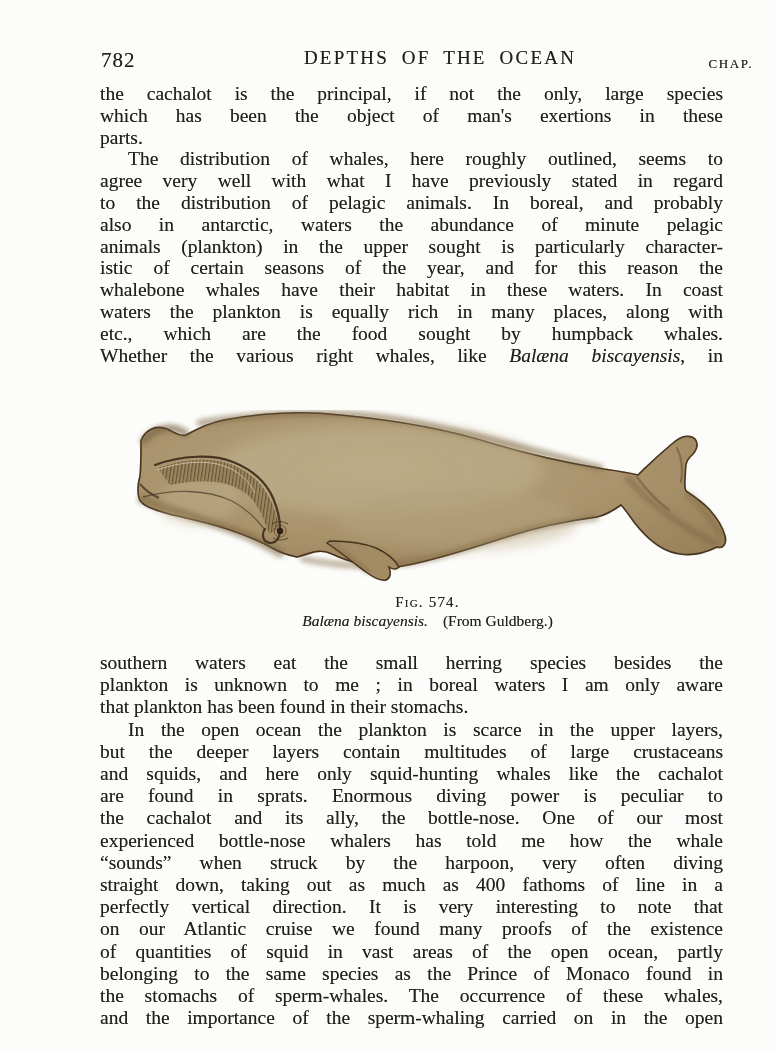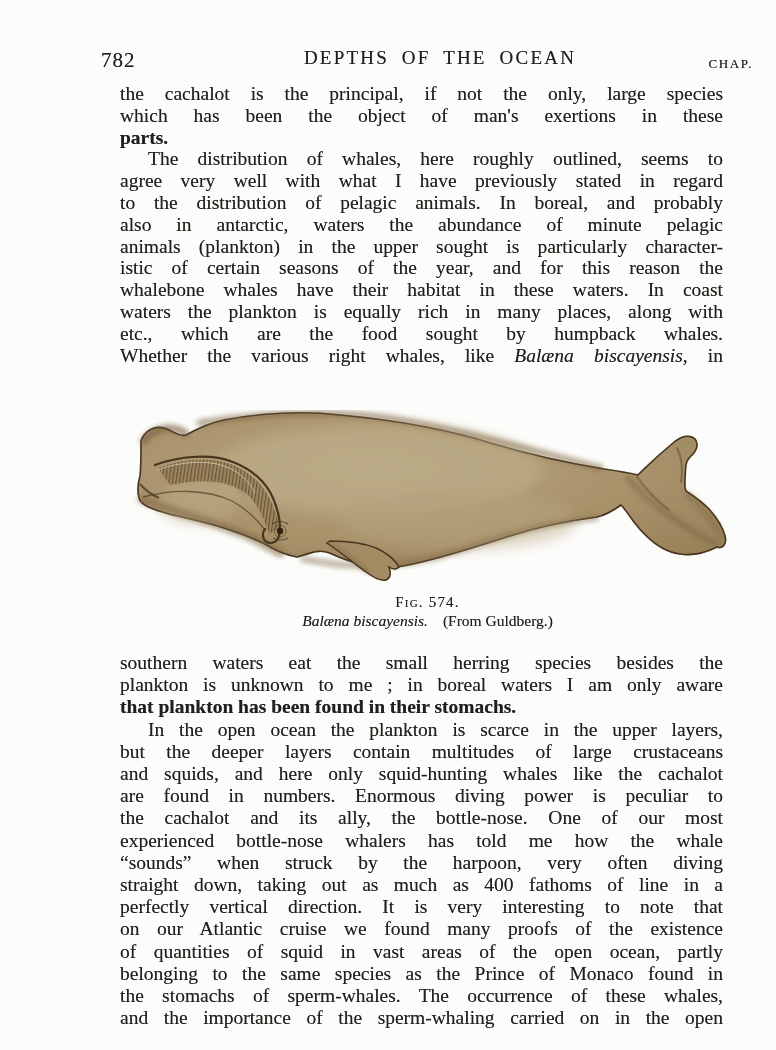--- a/index.html
+++ b/index.html
@@ -30,25 +30,24 @@
   
   .textblock{
     position:absolute;left:100px;width:623px;
     font-size:19.5px;
   }
   #block-a{top:83px;line-height:21.8px;}
   #block-b{top:652px;line-height:22.2px;}
   .line{
     text-align:justify;
     text-align-last:justify;
-    margin-left:20px;
     -moz-text-align-last:justify;
   }
   .line.indent{text-indent:28px;}
-  .line.end{text-align-last:left;font-weight:bold;}
+  .line.end{text-align-last:left;}
   .line i{font-style:italic;}
   
   .figure-wrap{position:absolute;left:128px;top:410px;width:604px;height:186px;}
   .figure-wrap svg{display:block;width:100%;height:100%;}
   .fig-caption{
     position:absolute;left:100px;top:594px;width:655px;
     text-align:center;
   }
   .fig-number{
     font-size:15px;font-variant:small-caps;letter-spacing:1.2px;
@@ -185,21 +184,21 @@
     </div>
   </div>
 
   <div class="textblock" id="block-b">
       <div class="line">southern waters eat the small herring species besides the</div>
       <div class="line">plankton is unknown to me ; in boreal waters I am only aware</div>
       <div class="line end">that plankton has been found in their stomachs.</div>
       <div class="line indent">In the open ocean the plankton is scarce in the upper layers,</div>
       <div class="line">but the deeper layers contain multitudes of large crustaceans</div>
       <div class="line">and squids, and here only squid-hunting whales like the cachalot</div>
-      <div class="line">are found in numbers. Enormous diving power is peculiar to</div>
+      <div class="line">are found in sprats. Enormous diving power is peculiar to</div>
       <div class="line">the cachalot and its ally, the bottle-nose. One of our most</div>
       <div class="line">experienced bottle-nose whalers has told me how the whale</div>
       <div class="line">“sounds” when struck by the harpoon, very often diving</div>
       <div class="line">straight down, taking out as much as 400 fathoms of line in a</div>
       <div class="line">perfectly vertical direction. It is very interesting to note that</div>
       <div class="line">on our Atlantic cruise we found many proofs of the existence</div>
       <div class="line">of quantities of squid in vast areas of the open ocean, partly</div>
       <div class="line">belonging to the same species as the Prince of Monaco found in</div>
       <div class="line">the stomachs of sperm-whales. The occurrence of these whales,</div>
       <div class="line">and the importance of the sperm-whaling carried on in the open</div>

